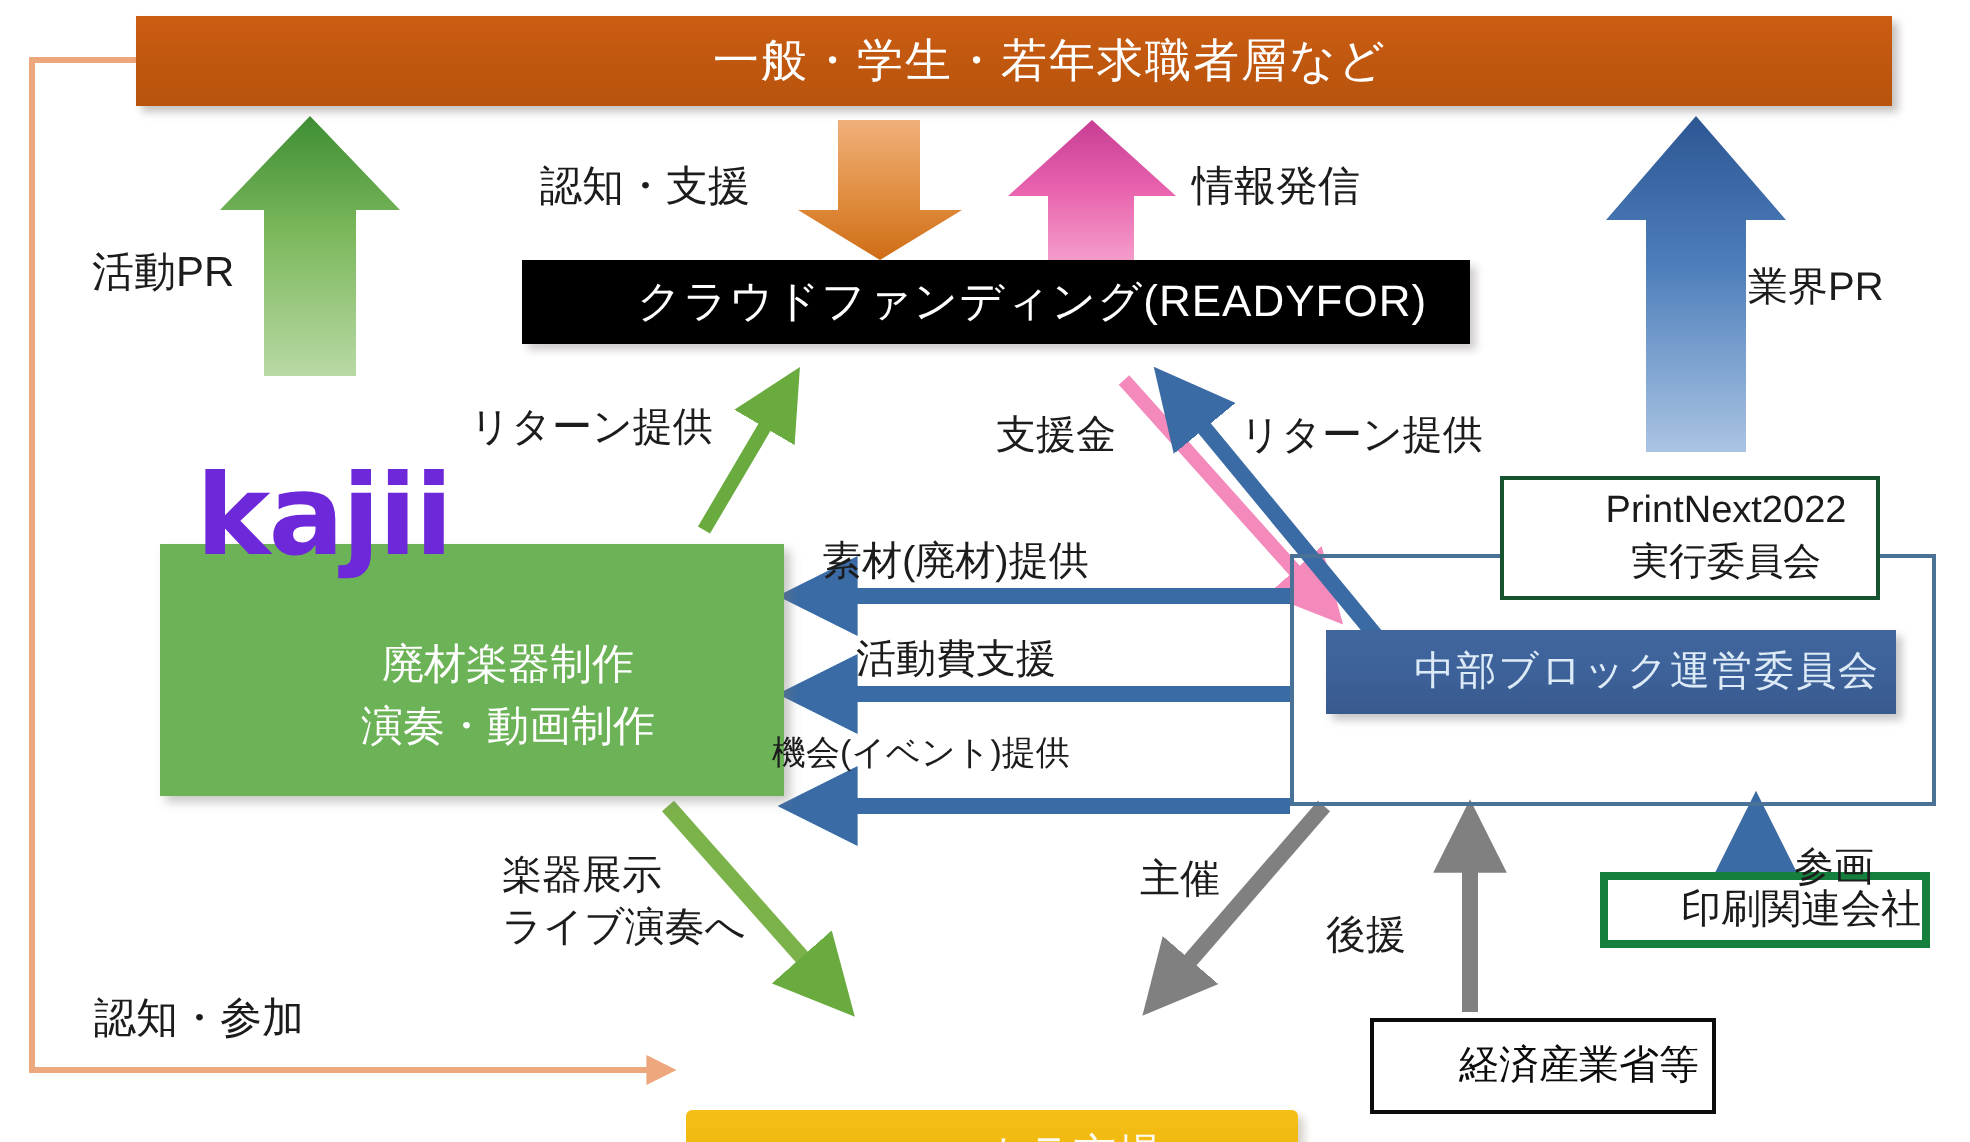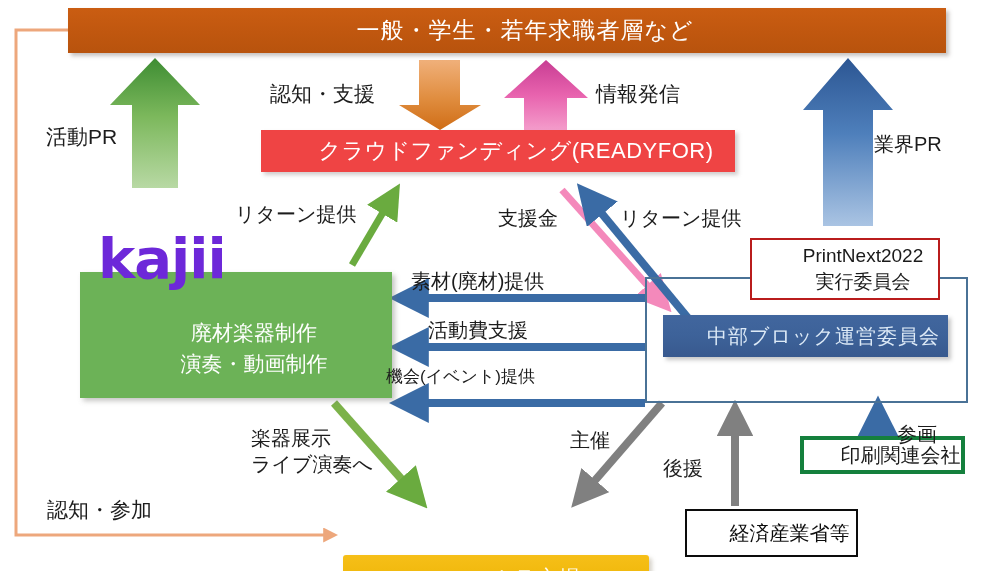--- a/index.html
+++ b/index.html
@@ -38,21 +38,21 @@
     left:68px; top:8px; width:878px; height:45px;
     background:linear-gradient(180deg,#ca5d12 0%,#c0570f 55%,#b8530d 100%);
     color:#ffffff;
     font-size:23px;
     letter-spacing:1px;
     box-shadow:3px 3px 4px rgba(120,110,105,0.42);
   }
   
   .bar-cf{
     left:261px; top:130px; width:474px; height:42px;
-    background:#ef4444;
+    background:#000000;
     color:#ffffff;
     font-size:22px;
     letter-spacing:0.5px;
     box-shadow:3px 3px 4px rgba(140,130,130,0.40);
   }
   
   .box-kajii{
     left:80px; top:272px; width:312px; height:126px;
     background:#6cb257;
     color:#ffffff;
@@ -88,21 +88,21 @@
   }
   
   .box-outer-committee{
     left:645px; top:277px; width:323px; height:126px;
     border:2px solid #4a7296;
     background:transparent;
   }
   .box-printnext{
     left:750px; top:238px; width:190px; height:62px;
     background:#ffffff;
-    border:2px solid #b91c1c;
+    border:2px solid #14532d;
     color:#1a1a1a;
     font-size:19px;
     line-height:1.35;
     flex-direction:column;
   }
   .box-chubu{
     left:663px; top:315px; width:285px; height:42px;
     background:linear-gradient(180deg,#41669e 0%,#3d6299 50%,#38598e 100%);
     color:#ddeaf7;
     font-size:20px;

